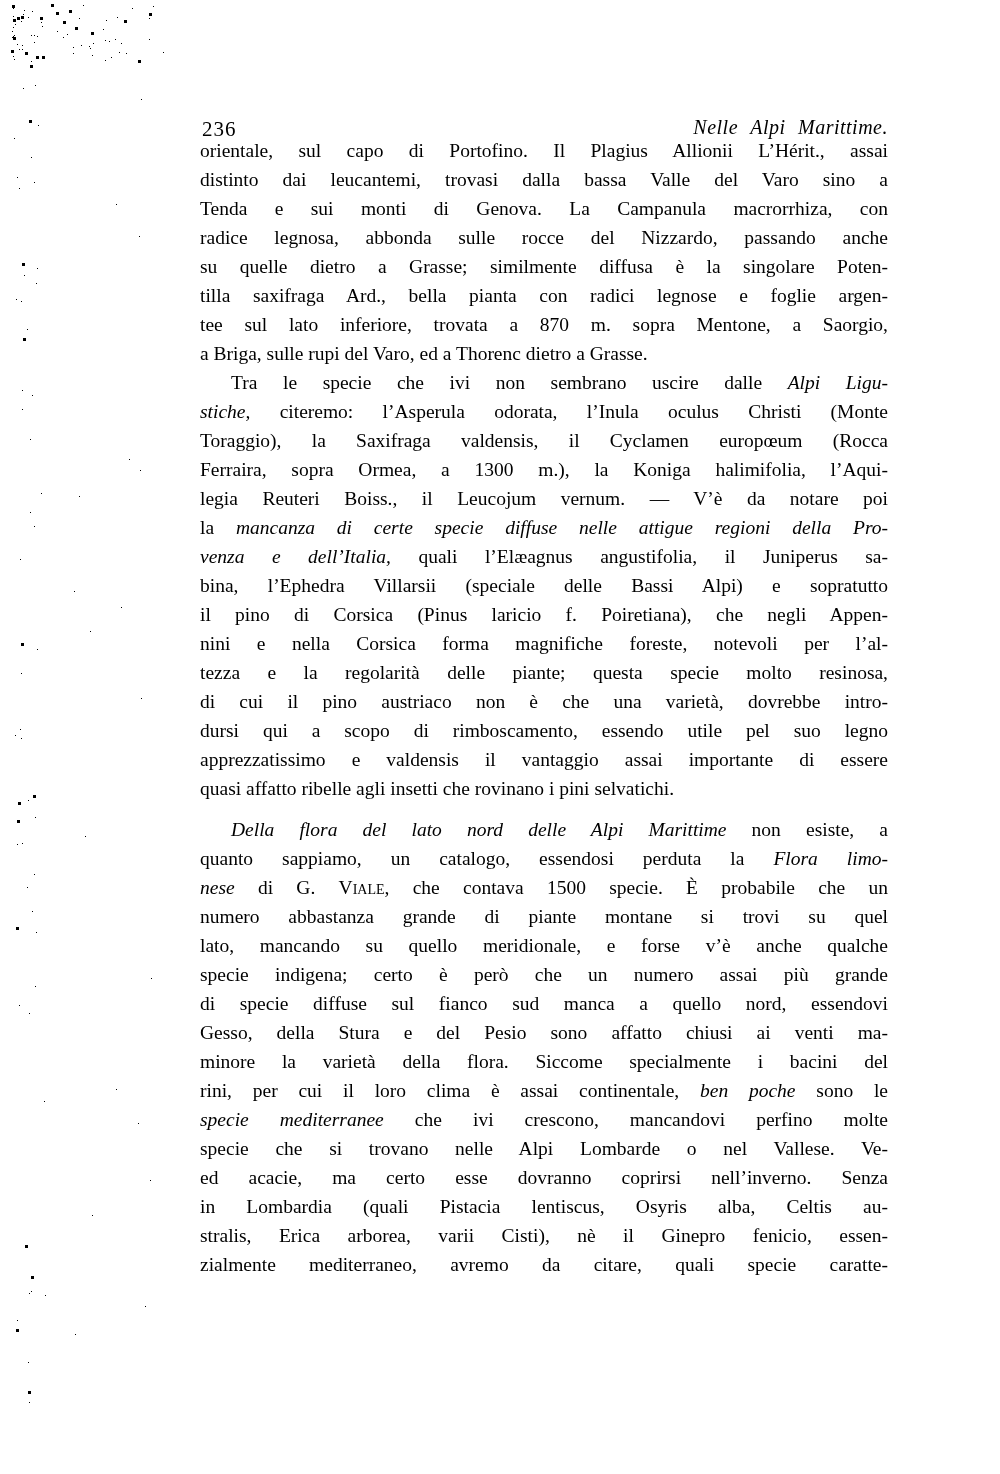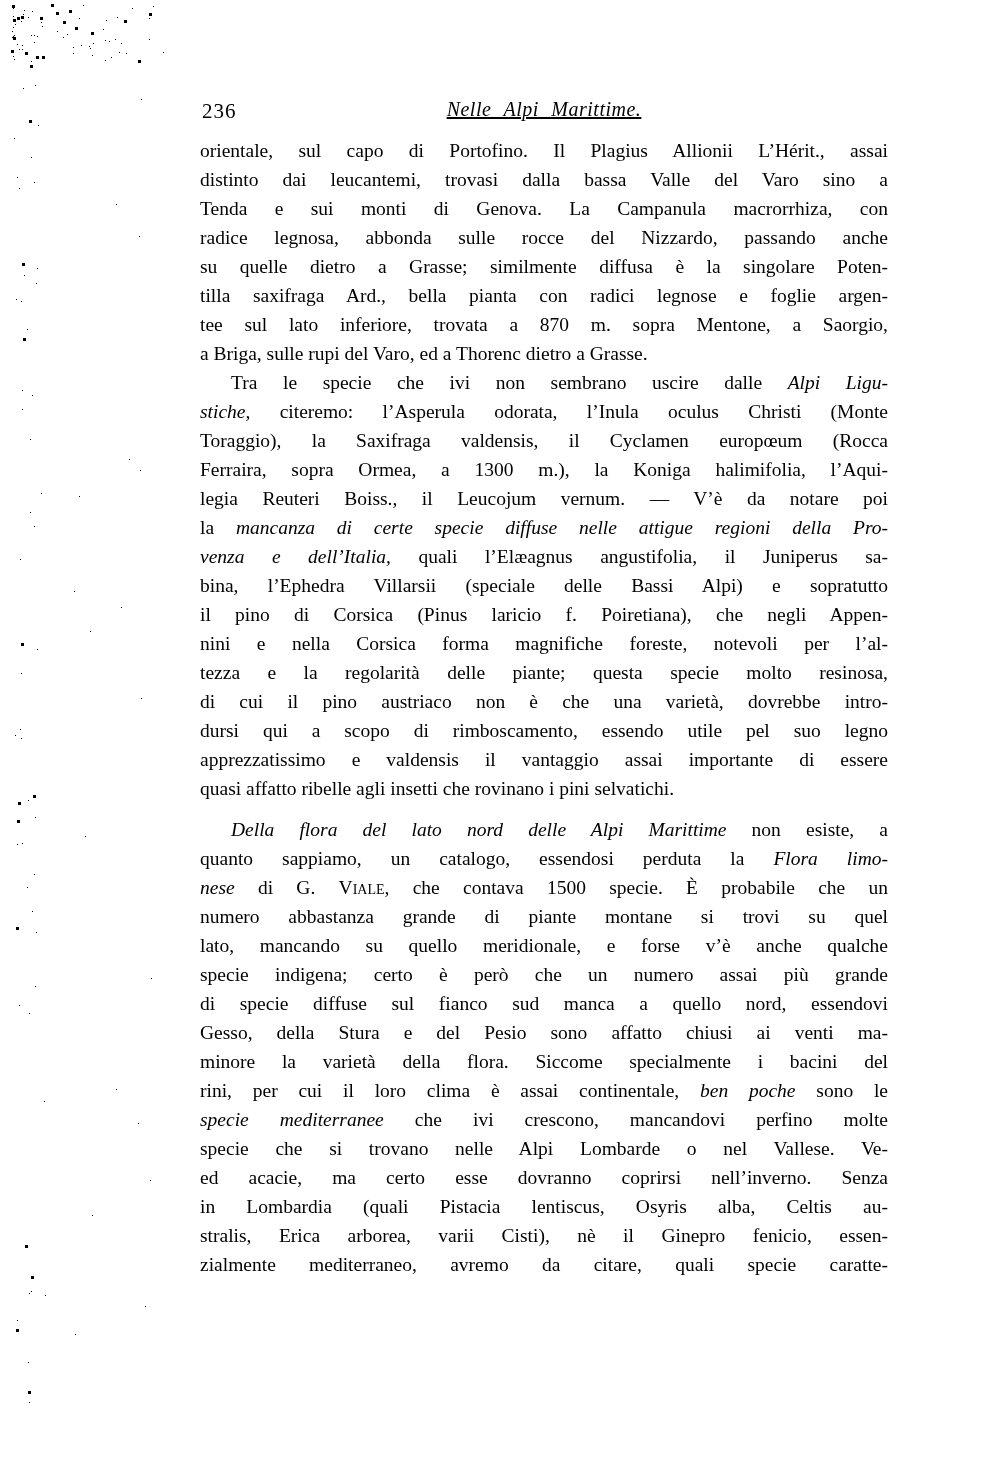--- a/index.html
+++ b/index.html
@@ -10,27 +10,27 @@
     font-family: "Liberation Serif", "DejaVu Serif", serif;
     color: #000000;
     overflow: hidden;
   }
   .scan-page { position: absolute; inset: 0; background: #ffffff; }
 
   
   .noise-dot { position: absolute; width: 1px; height: 1px; background: transparent; top: 0; left: 0; }
 
   
-  .header { position: absolute; left: 200px; top: 98px; width: 688px; height: 26px; text-decoration: underline; }
+  .header { position: absolute; left: 200px; top: 116px; width: 688px; height: 26px; }
   .pagenum {
     position: absolute; left: 2px; top: 1px;
     font-size: 21px; letter-spacing: 1px;
   }
   .running-title {
-    display: block; text-align: center;
+    display: block; text-align: right;
     font-style: italic; font-size: 20px;
     letter-spacing: 0.5px; word-spacing: 7px;
   }
 
   
   .textblock {
     position: absolute; left: 200px; top: 136px; width: 688px;
     font-size: 19.5px;
   }
   .line {

